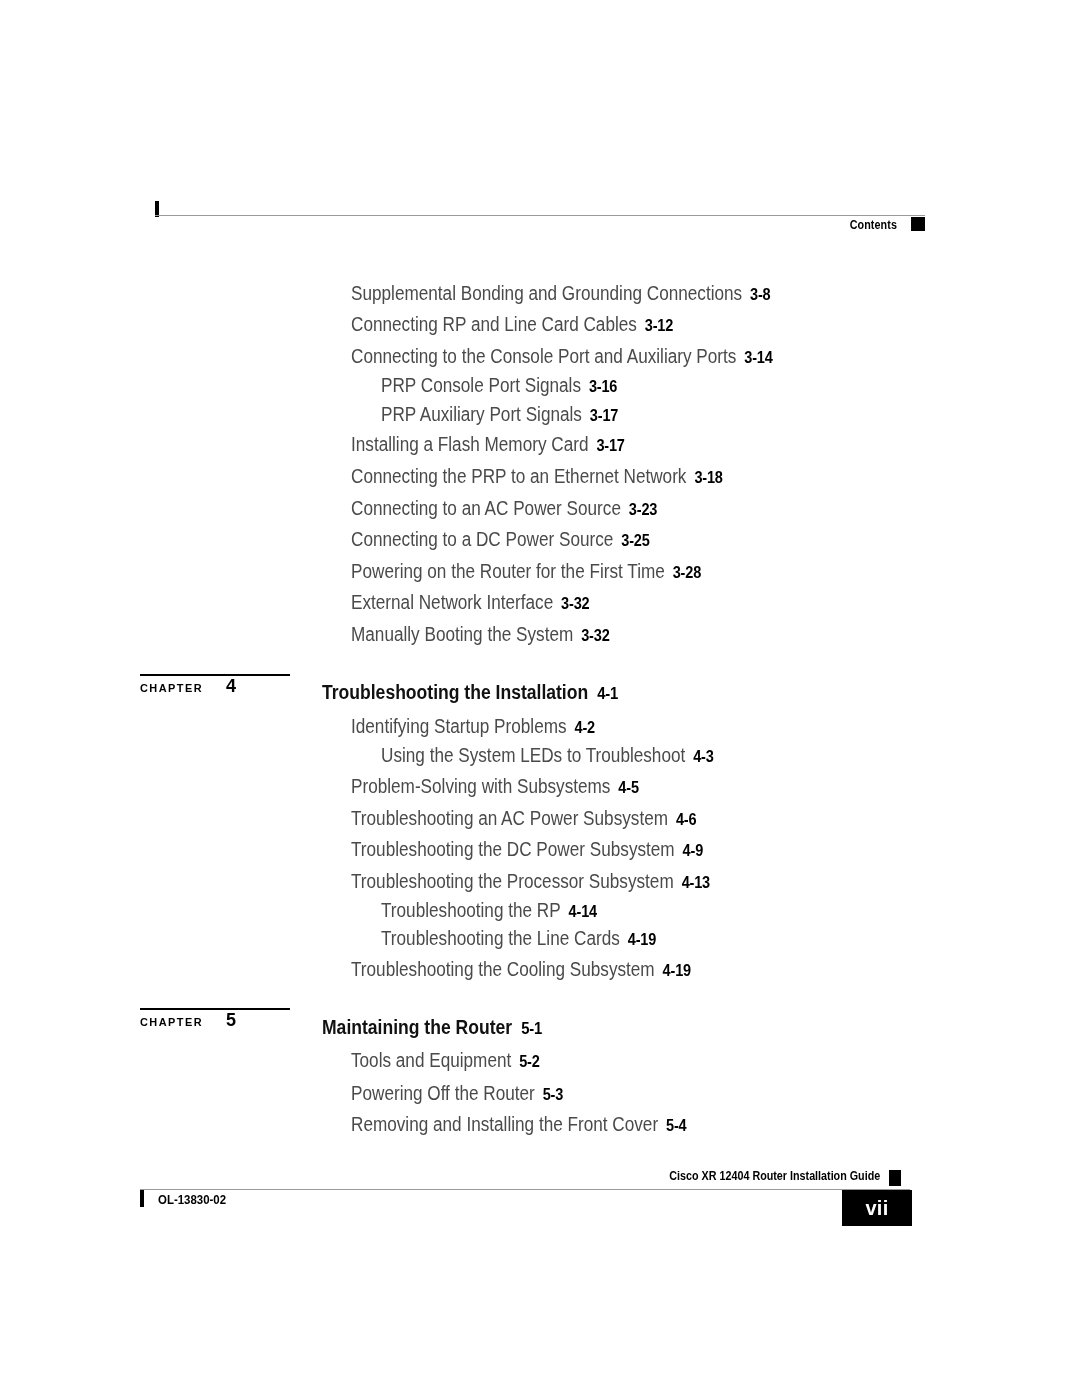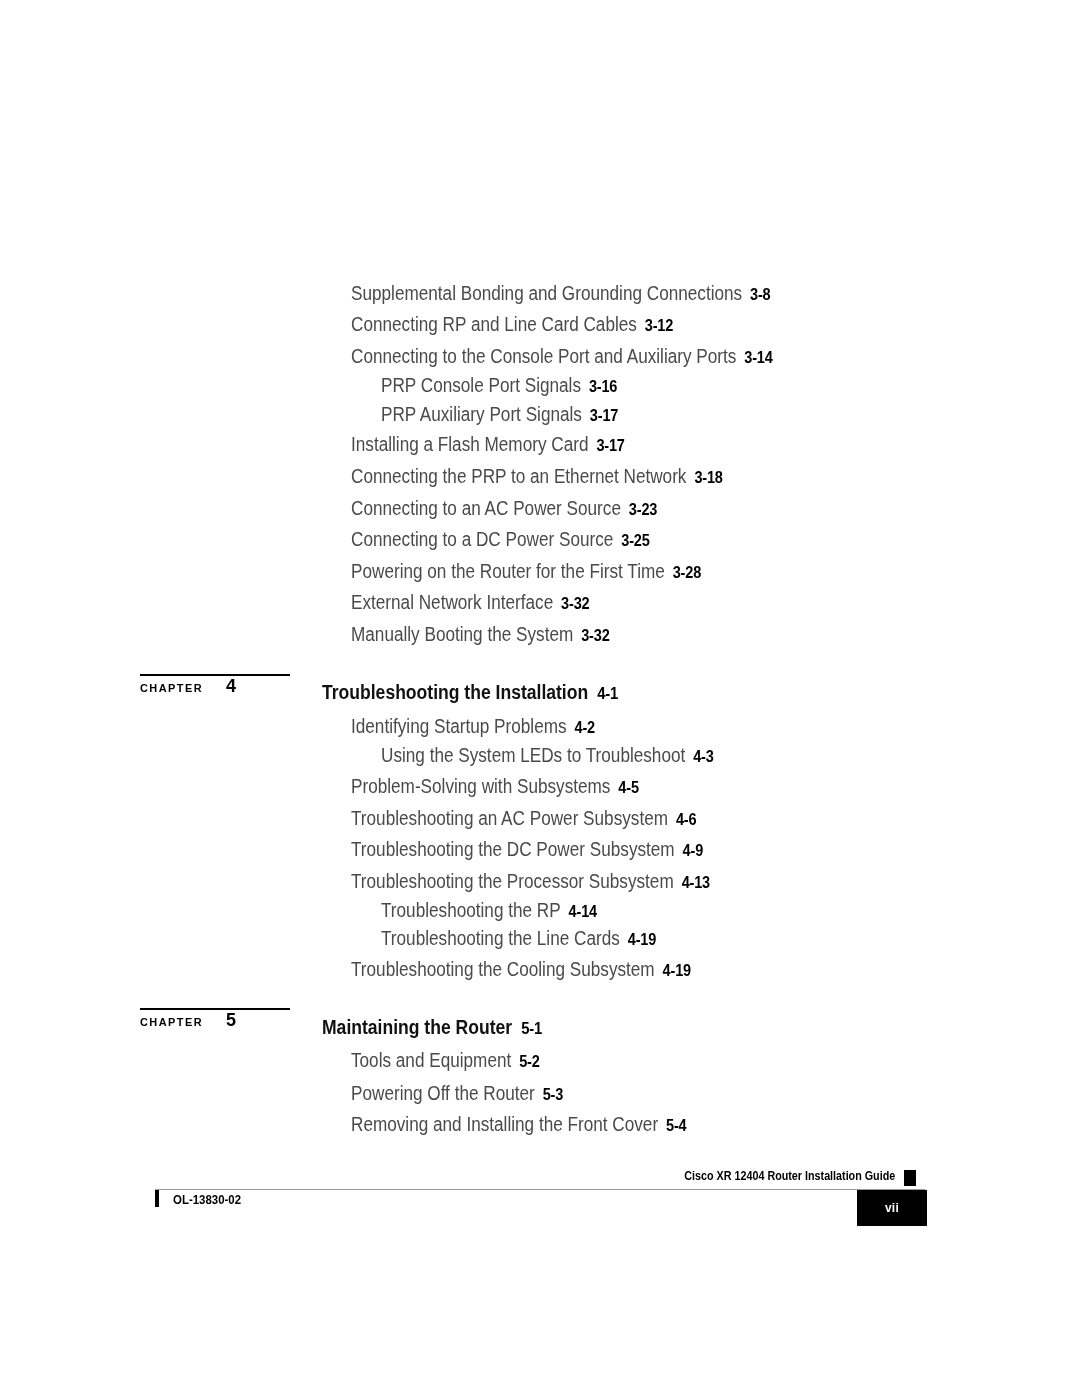--- a/index.html
+++ b/index.html
@@ -149,21 +149,21 @@
     font-weight: bold;
     color: #000000;
     font-size: 16.5px;
     margin-left: 10px;
     letter-spacing: -0.2px;
   }
 
   
   .footer {
     position: absolute;
-    left: 155px;
+    left: 140px;
     top: 1168px;
     width: 770px;
     height: 56px;
   }
   .footer-guide {
     position: absolute;
     right: 30px;
     top: 0px;
     font-size: 12.5px;
     font-weight: bold;
@@ -219,30 +219,36 @@
   }
   .footer-pagenum {
     position: absolute;
     right: -2px;
     top: 22px;
     width: 70px;
     height: 36px;
     line-height: 36px;
     text-align: center;
     color: #ffffff;
-    font-size: 12px;
+    font-size: 20px;
     font-weight: bold;
     letter-spacing: 0.3px;
   }
 </style>
 </head>
 <body>
 
 <div class="page">
 
+  <div class="header">
+    <div class="header-tick"></div>
+    <div class="header-rule"></div>
+    <div class="header-label">Contents</div>
+    <div class="header-square"></div>
+  </div>
 
   <div class="toc">
 
     <div class="entry lvl1" style="top:282px;">
       <span>Supplemental Bonding and Grounding Connections</span><span class="pg">3-8</span>
     </div>
     <div class="entry lvl1" style="top:313px;">
       <span>Connecting RP and Line Card Cables</span><span class="pg">3-12</span>
     </div>
     <div class="entry lvl1" style="top:345px;">

